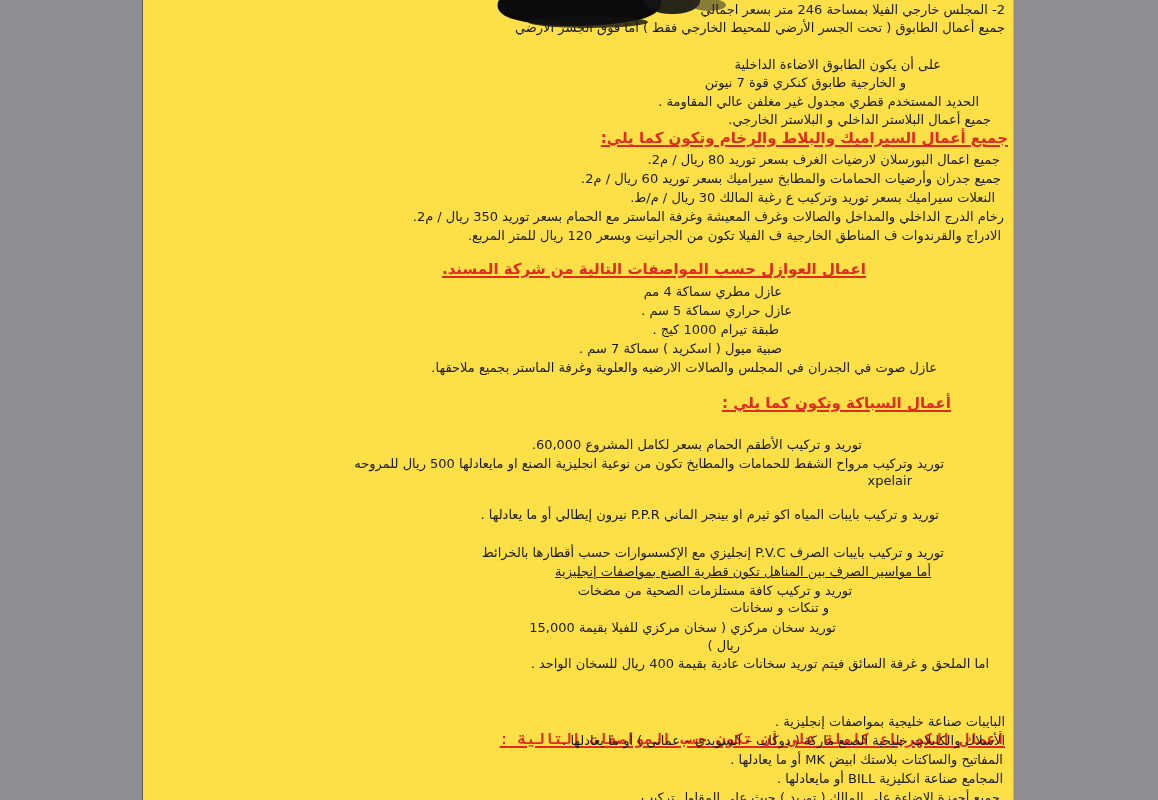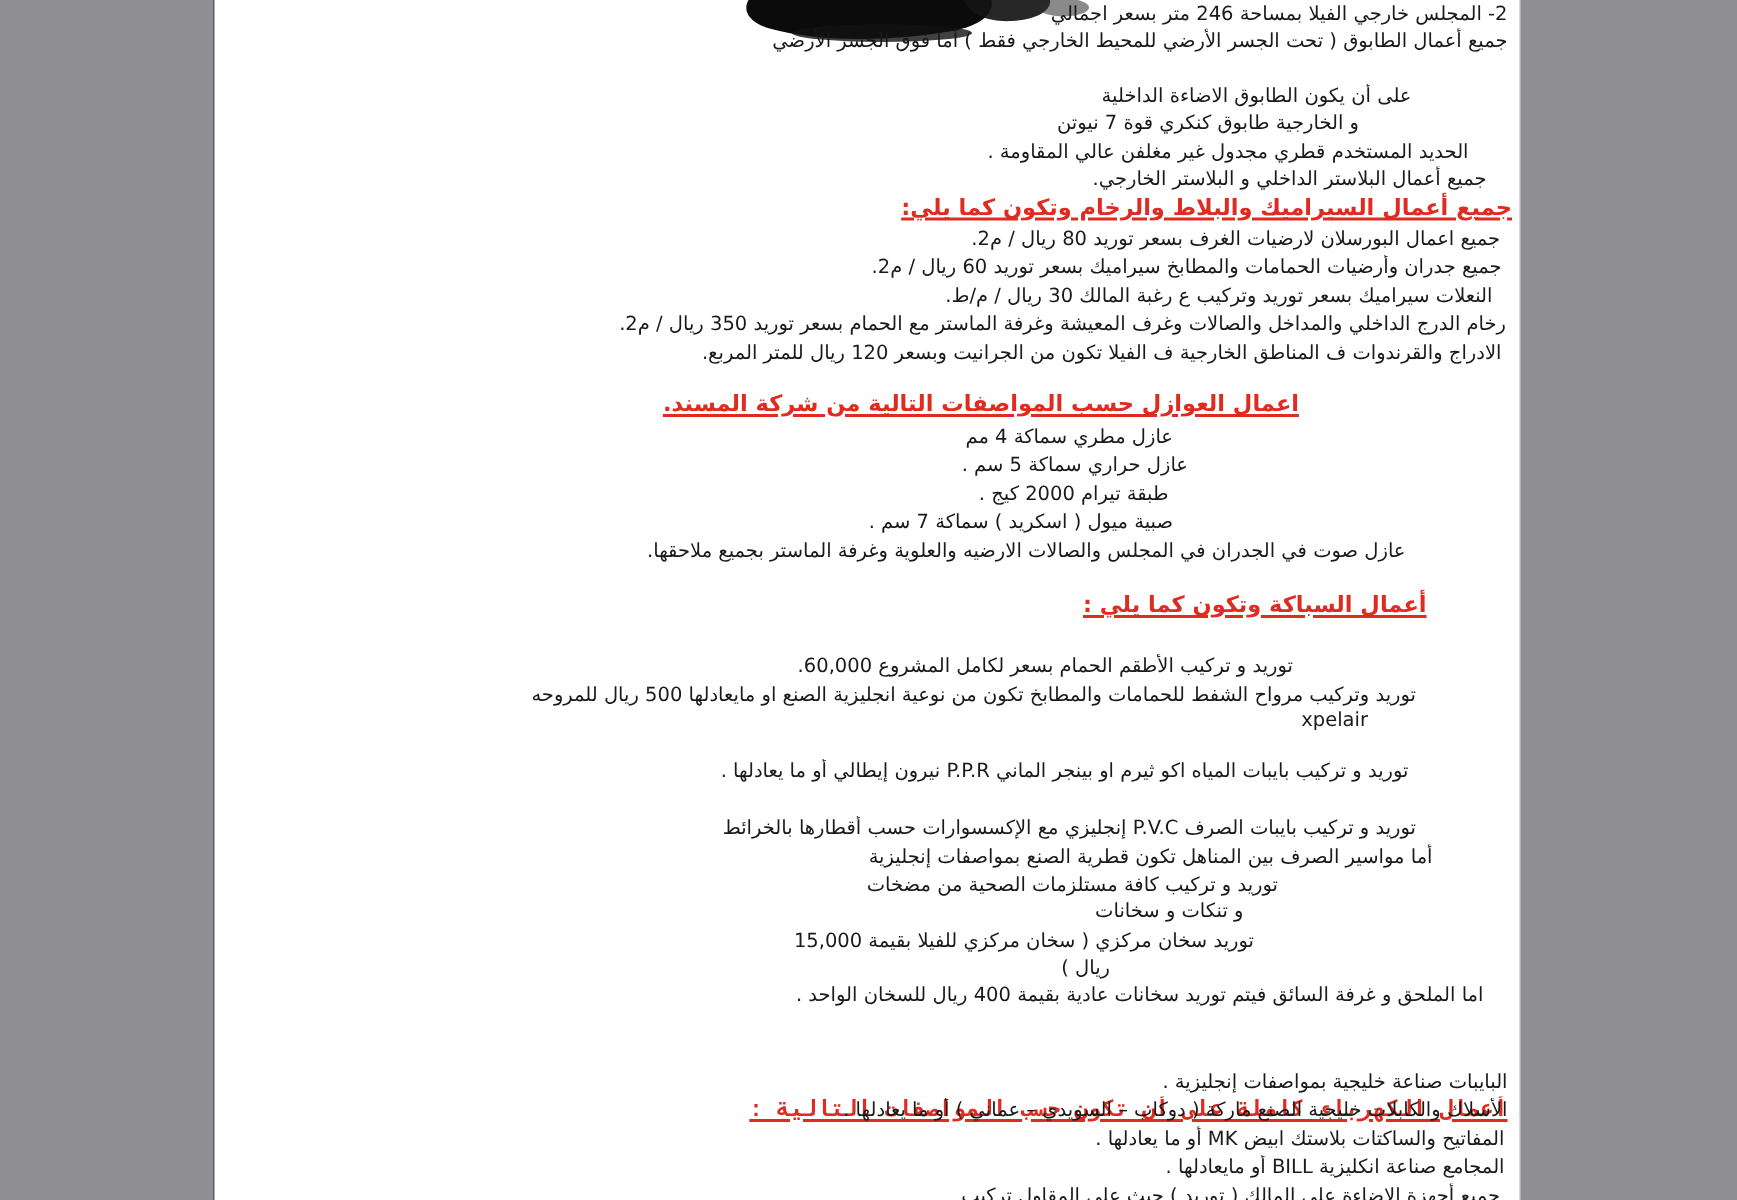--- a/index.html
+++ b/index.html
@@ -4,21 +4,21 @@
 <style>
   html,body { margin:0; padding:0; }
   body {
     width:1158px; height:800px; overflow:hidden; position:relative;
     background:#8e8e93;
     font-family:"DejaVu Sans", sans-serif;
   }
   .viewer { position:absolute; inset:0; }
   .page {
     position:absolute; left:143px; top:0; width:870px; height:800px;
-    background:#ffffff;
+    background:#fde047;
     box-shadow:-1px 0 0 rgba(90,90,96,.9), 1px 0 0 rgba(180,180,186,.9);
   }
   .tline {
     position:absolute; right:0; left:0;
     direction:rtl; unicode-bidi:plaintext; text-align:right;
     white-space:nowrap; overflow:hidden;
     font-size:13px; line-height:18px; color:#1a1a1a;
   }
   .tline.header {
     font-weight:bold; font-size:15px; line-height:20px;
@@ -48,30 +48,30 @@
       <div class="tline" style="top: 111px; padding-right: 22px; color: rgb(26, 26, 26);">جميع أعمال البلاستر الداخلي و البلاستر الخارجي.</div>
       <div class="tline header" style="top: 128px; padding-right: 5px; color: rgb(224, 43, 32);">جميع أعمال السيراميك والبلاط والرخام وتكون كما يلي:</div>
       <div class="tline" style="top: 151px; padding-right: 13px; color: rgb(26, 26, 26);">جميع اعمال البورسلان لارضيات الغرف بسعر توريد 80 ريال / م2.</div>
       <div class="tline" style="top: 170px; padding-right: 12px; color: rgb(26, 26, 26);">جميع جدران وأرضيات  الحمامات والمطابخ سيراميك بسعر توريد 60 ريال / م2.</div>
       <div class="tline" style="top: 189px; padding-right: 18px; color: rgb(26, 26, 26);">النعلات سيراميك بسعر توريد وتركيب ع رغبة المالك 30 ريال / م/ط.</div>
       <div class="tline" style="top: 208px; padding-right: 9px; color: rgb(26, 26, 26);">رخام الدرج الداخلي والمداخل والصالات وغرف المعيشة وغرفة الماستر مع الحمام بسعر توريد 350 ريال / م2.</div>
       <div class="tline" style="top: 227px; padding-right: 12px; color: rgb(26, 26, 26);">الادراج والقرندوات ف المناطق الخارجية ف الفيلا تكون من الجرانيت وبسعر 120 ريال للمتر المربع.</div>
       <div class="tline header" style="top: 259px; padding-right: 147px; color: rgb(224, 43, 32);">اعمال العوازل حسب المواصفات التالية من شركة المسند.</div>
       <div class="tline" style="top: 283px; padding-right: 231px; color: rgb(26, 26, 26);">عازل مطري سماكة 4 مم</div>
       <div class="tline" style="top: 302px; padding-right: 221px; color: rgb(26, 26, 26);">عازل حراري سماكة 5 سم .</div>
-      <div class="tline" style="top: 321px; padding-right: 234px; color: rgb(26, 26, 26);">طبقة تيرام 2000 كيج .</div>
+      <div class="tline" style="top: 321px; padding-right: 234px; color: rgb(26, 26, 26);">طبقة تيرام 1000 كيج .</div>
       <div class="tline" style="top: 340px; padding-right: 231px; color: rgb(26, 26, 26);">صبية ميول ( اسكريد ) سماكة 7 سم .</div>
       <div class="tline" style="top: 359px; padding-right: 76px; color: rgb(26, 26, 26);">عازل صوت في الجدران في المجلس والصالات الارضيه والعلوية وغرفة الماستر بجميع ملاحقها.</div>
       <div class="tline header" style="top: 393px; padding-right: 62px; color: rgb(224, 43, 32);">أعمال السباكة وتكون كما يلي :</div>
       <div class="tline" style="top: 436px; padding-right: 151px; color: rgb(26, 26, 26);">توريد و تركيب الأطقم الحمام بسعر  لكامل المشروع 60,000.</div>
       <div class="tline" style="top: 455px; padding-right: 69px; color: rgb(26, 26, 26);">توريد وتركيب مرواح الشفط للحمامات والمطابخ تكون من نوعية انجليزية الصنع او مايعادلها 500 ريال للمروحه</div>
       <div class="tline" style="top: 506px; padding-right: 74px; color: rgb(26, 26, 26);">توريد و تركيب بايبات المياه اكو ثيرم او بينجر الماني P.P.R نيرون إيطالي أو ما يعادلها .</div>
       <div class="tline latin" style="top: 472px; padding-right: 101px; color: rgb(26, 26, 26);">xpelair</div>
       <div class="tline" style="top: 544px; padding-right: 69px; color: rgb(26, 26, 26);">توريد و تركيب بايبات الصرف P.V.C إنجليزي مع الإكسسوارات حسب أقطارها بالخرائط</div>
-      <div class="tline" style="top: 563px; padding-right: 58px; color: rgb(26, 26, 26);">أما مواسير الصرف بين المناهل تكون قطرية الصنع بمواصفات إنجليزية</div>
+      <div class="tline" style="top: 563px; padding-right: 82px; color: rgb(26, 26, 26); text-decoration: underline;">أما مواسير الصرف بين المناهل تكون قطرية الصنع بمواصفات إنجليزية</div>
       <div class="tline" style="top: 582px; padding-right: 161px; color: rgb(26, 26, 26);">توريد و تركيب كافة مستلزمات الصحية من مضخات</div>
       <div class="tline" style="top: 599px; padding-right: 184px; color: rgb(26, 26, 26);">و تنكات و سخانات</div>
       <div class="tline" style="top: 619px; padding-right: 177px; color: rgb(26, 26, 26);">توريد سخان مركزي   ( سخان مركزي للفيلا بقيمة 15,000</div>
       <div class="tline" style="top: 637px; padding-right: 273px; color: rgb(26, 26, 26);">ريال )</div>
       <div class="tline" style="top: 655px; padding-right: 24px; color: rgb(26, 26, 26);">اما الملحق و غرفة السائق فيتم توريد سخانات عادية بقيمة 400 ريال للسخان الواحد .</div>
       <div class="tline header" style="top: 731px; padding-right: 8px; color: rgb(224, 43, 32); font-family: Liberation Mono, monospace;">أعمال الكهرباء كاملة على أن تكون حسب المواصفات التالية :</div>
       <div class="tline" style="top: 713px; padding-right: 8px; color: rgb(26, 26, 26);">البايبات صناعة خليجية بمواصفات إنجليزية .</div>
       <div class="tline" style="top: 732px; padding-right: 8px; color: rgb(26, 26, 26);">الأسلاك والكابلات خليجية الصنع ماركة ( دوكاب – السويدي – عماني ) أو ما يعادلها .</div>
       <div class="tline" style="top: 751px; padding-right: 10px; color: rgb(26, 26, 26);">المفاتيح والساكتات بلاستك ابيض MK أو ما يعادلها .</div>
       <div class="tline" style="top: 770px; padding-right: 10px; color: rgb(26, 26, 26);">المجامع صناعة انكليزية BILL أو مايعادلها .</div>

